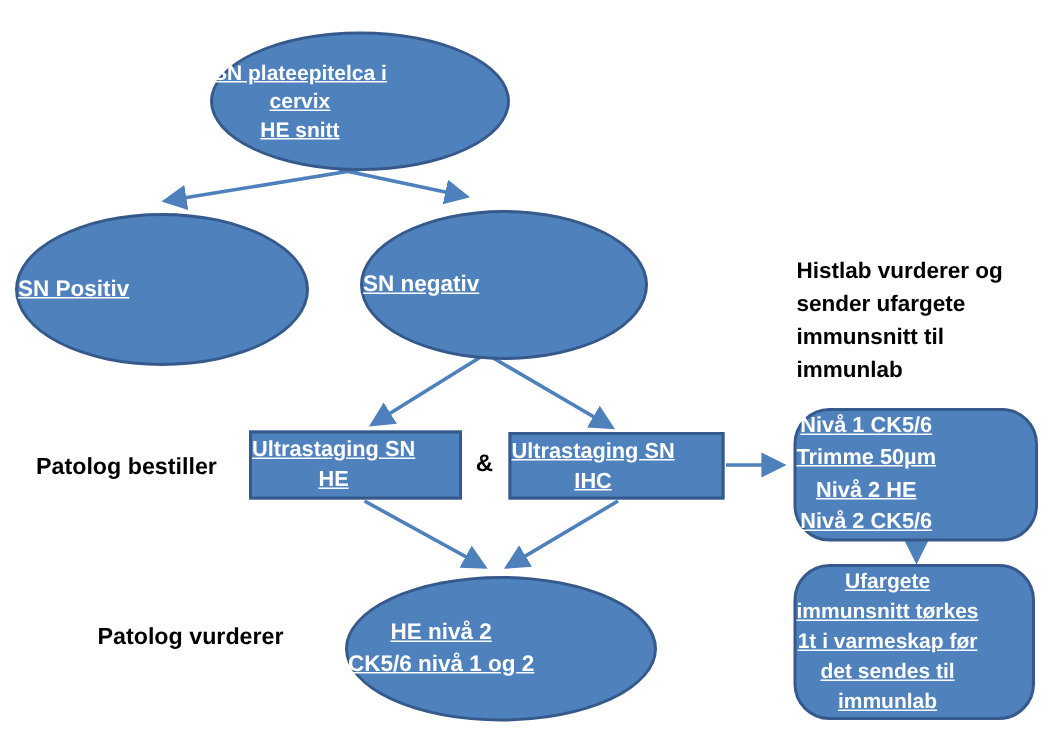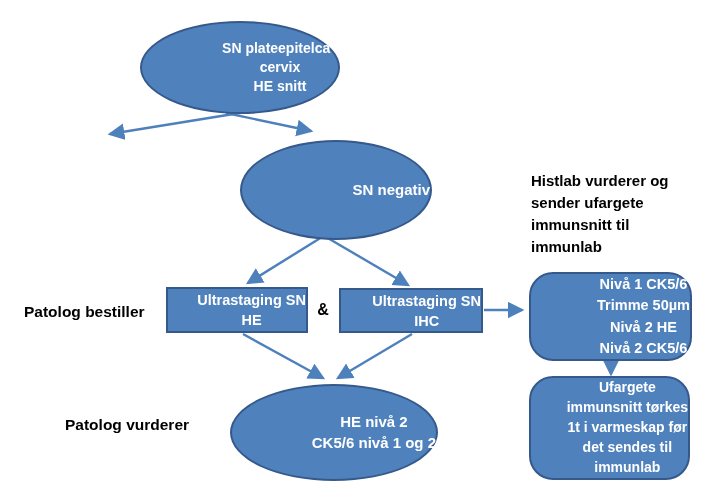--- a/index.html
+++ b/index.html
@@ -8,30 +8,31 @@
     width: 702px;
     height: 504px;
     background: #ffffff;
     font-family: "Liberation Sans", sans-serif;
     overflow: hidden;
   }
   .shape {
     position: absolute;
     display: flex;
     align-items: center;
-    justify-content: flex-end;
+    justify-content: flex-start;
     text-align: center;
     white-space: pre-line;
     box-sizing: border-box;
     color: var(--shape-text, #ffffff);
     background: var(--shape-fill, #4f81bd);
     border: 2px solid var(--shape-border, #36598c);
     font-weight: 600;
     font-size: 14.5px;
     line-height: 1.38;
+    text-decoration: underline;
   }
   .ellipse { border-radius: 50%; }
   .rounded { border-radius: 24px; border-width: 2.5px; }
   .node-start        { left:140px; top:21px;  width:200px; height:93px;  font-size:14px; }
   .node-positiv      { left:10px;  top:142px; width:196px; height:102px; font-size:15px; }
   .node-negativ      { left:240px; top:140px; width:192px; height:100px; font-size:15px; }
   .node-he           { left:166px; top:287px; width:142px; height:46px; }
   .node-ihc          { left:339px; top:288px; width:144px; height:45px; }
   .node-niva         { left:529px; top:272px; width:163px; height:89px;  line-height:1.45; }
   .node-ufargete     { left:529px; top:376px; width:161px; height:104px; font-size:14px; line-height:1.42; }
@@ -77,20 +78,23 @@
     <line class="arrow" x1="484" y1="310" x2="522" y2="310" marker-end="url(#ah)"></line>
     <line class="arrow" x1="611" y1="362" x2="611" y2="374" marker-end="url(#ah)"></line>
   </svg>
 
   <div class="shape ellipse node-start">
     <span>SN plateepitelca i
 cervix
 HE snitt</span>
   </div>
 
+  <div class="shape ellipse node-positiv">
+    <span>SN Positiv</span>
+  </div>
 
   <div class="shape ellipse node-negativ">
     <span>SN negativ</span>
   </div>
 
   <div class="shape node-he">
     <span>Ultrastaging SN
 HE</span>
   </div>
 

